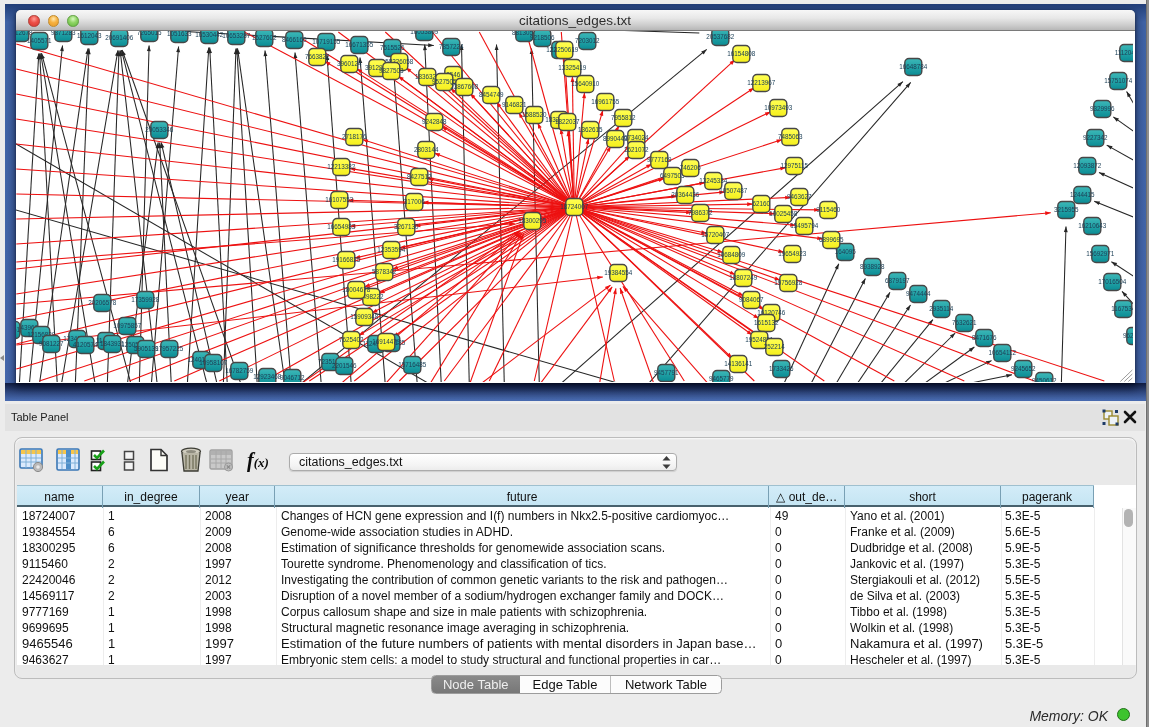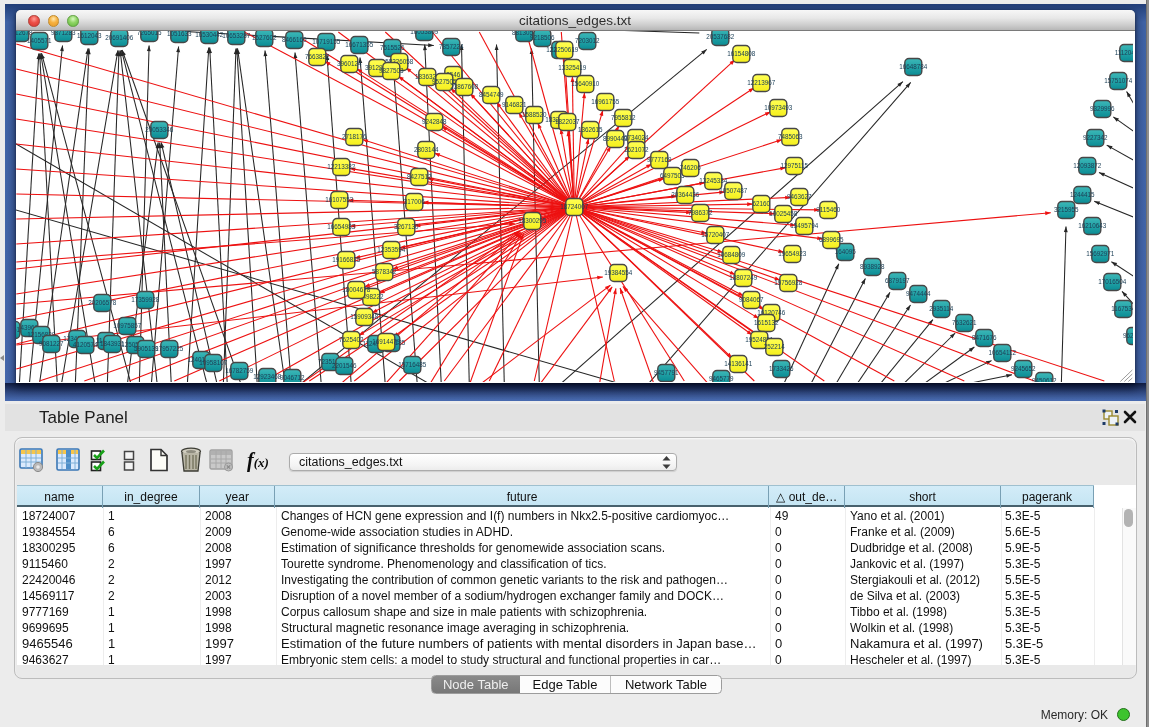--- a/index.html
+++ b/index.html
@@ -647,21 +647,21 @@
           <line x1="1121" y1="381.5" x2="1133" y2="370" stroke="#9a9a9a" stroke-width="1"></line>
           <line x1="1125" y1="381.5" x2="1133" y2="374" stroke="#9a9a9a" stroke-width="1"></line>
           <line x1="1129" y1="381.5" x2="1133" y2="378" stroke="#9a9a9a" stroke-width="1"></line>
         </svg>
   </div>
 </div>
 
 <div class="abs" style="left:0px;top:355px;width:0;height:0;border-top:3px solid transparent;border-bottom:3px solid transparent;border-right:4px solid #8a8a8a;"></div>
 
 <div class="abs" style="left:5px;top:404px;width:1140px;height:27px;background:#e2e2e2;"></div>
-<div class="abs" style="left:11px;top:404px;height:27px;line-height:27px;font-size:17px;color:#1c1c1c;margin-left:28px;">Table Panel</div>
+<div class="abs" style="left:11px;top:404px;height:27px;line-height:27px;font-size:11px;color:#1c1c1c;">Table Panel</div>
 
 <svg class="abs" style="left:1102px;top:409px" width="18" height="18" viewBox="0 0 18 18">
  <rect x="2" y="2" width="8" height="8" fill="#eef3f8" stroke="#9a8a30" stroke-width="1.4"></rect>
  <rect x="7" y="7" width="9" height="9" fill="#eef3f8" stroke="#9a8a30" stroke-width="1.4"></rect>
  <rect x="0.5" y="0.5" width="3" height="3" fill="#1d3a66"></rect>
       <rect x="13" y="1" width="3" height="3" fill="#1d3a66"></rect>
  <rect x="0.5" y="13" width="3" height="3" fill="#1d3a66"></rect>
       <rect x="13.5" y="13.5" width="3" height="3" fill="#1d3a66"></rect>
 </svg>
 <svg class="abs" style="left:1123px;top:410px" width="14" height="14" viewBox="0 0 14 14">
@@ -841,18 +841,18 @@
 
 <div class="abs" style="left:430.5px;top:674.5px;width:291px;height:19px;border:1px solid #9c9c9c;border-radius:4.5px;
  background:#fcfcfc;box-sizing:border-box;overflow:hidden;font-size:13px;">
  <div class="abs" style="left:0;top:0;width:88.5px;height:19px;line-height:17.5px;text-align:center;
   background:linear-gradient(180deg,#8a8a8a 0,#757575 100%);color:#efefef;">Node Table</div>
  <div class="abs" style="left:88.5px;top:0;width:91px;height:19px;line-height:17.5px;text-align:center;color:#111;
   border-right:1px solid #bdbdbd;box-sizing:border-box;">Edge Table</div>
  <div class="abs" style="left:179.5px;top:0;width:110px;height:19px;line-height:17.5px;text-align:center;color:#111;">Network Table</div>
 </div>
 
-<div class="abs" style="right:41px;top:708px;font-size:12px;color:#2a2a2a;">Memory: OK</div>
+<div class="abs" style="right:41px;top:708px;font-size:14px;color:#2a2a2a;font-style:italic;">Memory: OK</div>
 <div class="abs" style="left:1117px;top:707.5px;width:13px;height:13px;border-radius:50%;
  background:#3ec42e;border:1.4px solid #22701a;box-sizing:border-box;"></div>
 
 <div class="abs" style="left:1146px;top:0;width:3px;height:727px;background:#8e8e8e;border-left:1px solid #6f6f6f;box-sizing:border-box;"></div>
 
 </div>
 </body></html>

